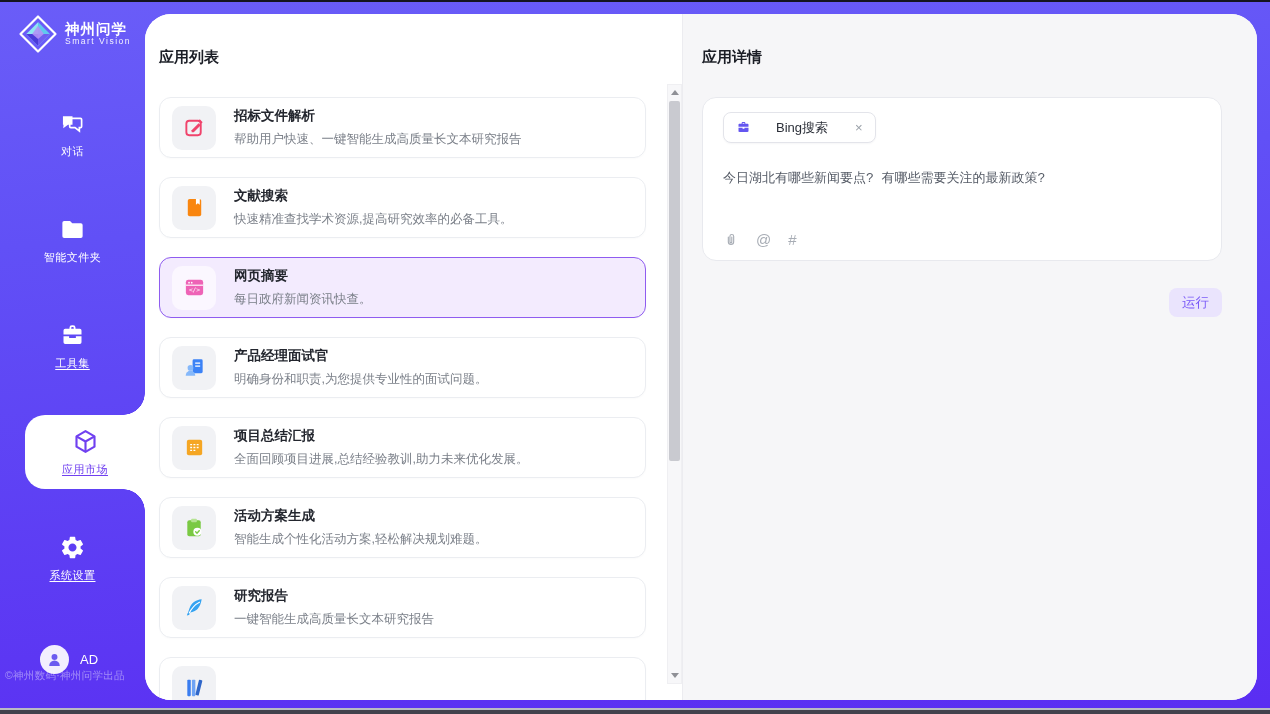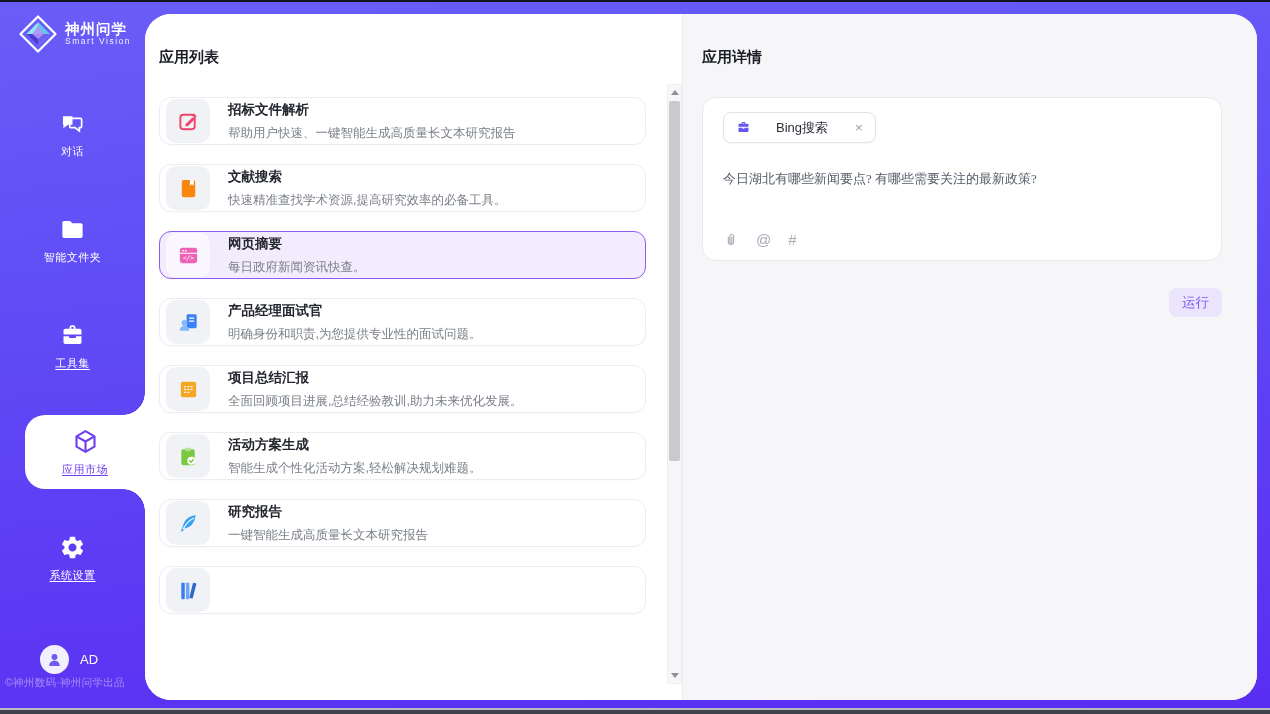--- a/index.html
+++ b/index.html
@@ -33,33 +33,33 @@
   .nav-item.active { margin-left:25px; width:120px; background:#fff; border-radius:20px 0 0 20px; color:#7040f0; }
   .nav-item.active::before, .nav-item.active::after { content:""; position:absolute; right:0; width:22px; height:22px; }
   .nav-item.active::before { top:-22px; background:radial-gradient(circle 22px at 0 0, rgba(0,0,0,0) 0 21.5px, #fff 22px); }
   .nav-item.active::after  { bottom:-22px; background:radial-gradient(circle 22px at 0 100%, rgba(0,0,0,0) 0 21.5px, #fff 22px); }
   .nav-item.active .nav-label { color:#7040f0; text-decoration:underline; text-underline-offset:2px; }
 
   .user-row { position:absolute; bottom:26px; left:40px; display:flex; align-items:center; gap:11px; }
   .avatar { width:29px; height:29px; border-radius:50%; background:#f2effe; display:flex; align-items:center; justify-content:center; }
   .avatar svg { width:17px; height:17px; }
   .user-name { color:#fff; font-size:13px; }
-  .copyright { position:absolute; bottom:10px; left:5px; width:135px; color:rgba(255,255,255,.42); font-size:10.5px; letter-spacing:.3px; white-space:nowrap; }
+  .copyright { position:absolute; bottom:17px; left:5px; width:135px; color:rgba(255,255,255,.42); font-size:10.5px; letter-spacing:.3px; white-space:nowrap; }
 
   
   .content { position:absolute; left:145px; top:14px; width:1112px; height:686px;
     border-radius:26px; overflow:hidden; display:flex; background:#fff; z-index:4; }
 
   
   .list-panel { width:538px; background:#fff; position:relative; padding:34px 0 0 14px; }
   .panel-title { font-size:15px; font-weight:bold; color:#1b1e26; }
   .app-list { margin-top:30px; width:487px; }
-  .app-card { display:flex; align-items:center; gap:18px; width:487px; height:48px;
+  .app-card { display:flex; align-items:center; gap:18px; width:487px; height:61px;
     border:1px solid #ebedf1; border-radius:12px; background:#fff; margin-bottom:19px;
-    padding:0 6px; cursor:pointer; box-shadow:0 1px 2px rgba(20,20,40,.02); }
+    padding:0 12px; cursor:pointer; box-shadow:0 1px 2px rgba(20,20,40,.02); }
   .app-card.selected { background:#f3ebfe; border:1.5px solid #8f5cf0; }
   .icon-box { width:44px; height:44px; border-radius:10px; background:#f1f2f5;
     display:flex; align-items:center; justify-content:center; flex:0 0 auto; }
   .app-card.selected .icon-box { background:#fbf7ff; }
   .icon-box svg { width:23px; height:23px; }
   .app-name { font-size:13.5px; font-weight:bold; color:#23262e; margin-bottom:6px; }
   .app-desc { font-size:12.5px; color:#7a7f88; }
 
   .scrollbar { position:absolute; right:0; top:70px; width:15px; height:600px; background:#f7f7f9; border:1px solid #efeff2; }
   .sb-arrow { position:absolute; left:0; width:13px; height:15px; display:flex; align-items:center; justify-content:center; cursor:pointer; }
@@ -72,21 +72,21 @@
   
   .detail-panel { flex:1; background:#f6f6f8; border-left:1px solid #ececf0; padding:34px 35px 0 19px; position:relative; }
   .detail-card { margin-top:30px; width:520px; height:164px; background:#fff;
     border:1px solid #e8e9ee; border-radius:14px; padding:14px 20px; position:relative; }
   .chip { display:inline-flex; align-items:center; gap:25px; height:31px; padding:0 10px 0 12px;
     border:1px solid #e3e4ea; border-radius:8px; background:#fff; box-shadow:0 1px 2px rgba(20,20,40,.04); }
   .chip svg { width:15px; height:15px; }
   .chip-label { font-size:13px; color:#2b2f38; }
   .chip-close { font-size:13px; color:#9aa0a8; cursor:pointer; padding:0 2px; line-height:1; }
   .prompt { margin-top:26px; width:100%; height:52px; border:none; outline:none; resize:none;
-    font-family:Liberation Serif, serif; font-size:13px; color:#555b66; background:transparent; line-height:1.5; }
+    font-family:Liberation Mono, monospace; font-size:13px; color:#555b66; background:transparent; line-height:1.5; }
   .tool-row { position:absolute; left:20px; bottom:12px; display:flex; align-items:center; gap:17px; }
   .tool-row .tbtn { color:#a8adb5; font-size:15px; cursor:pointer; display:flex; align-items:center; }
   .tool-row svg { width:16px; height:16px; }
   .run-row { margin-top:27px; width:520px; display:flex; justify-content:flex-end; }
   .run-btn { min-width:51px; height:29px; background:#eae4fd; color:#7b5bf8; border:none;
     border-radius:8px; font-size:13.5px; font-family:inherit; cursor:pointer; padding:0 13px;margin-left:24px; }
 </style>
 </head>
 <body>
 

